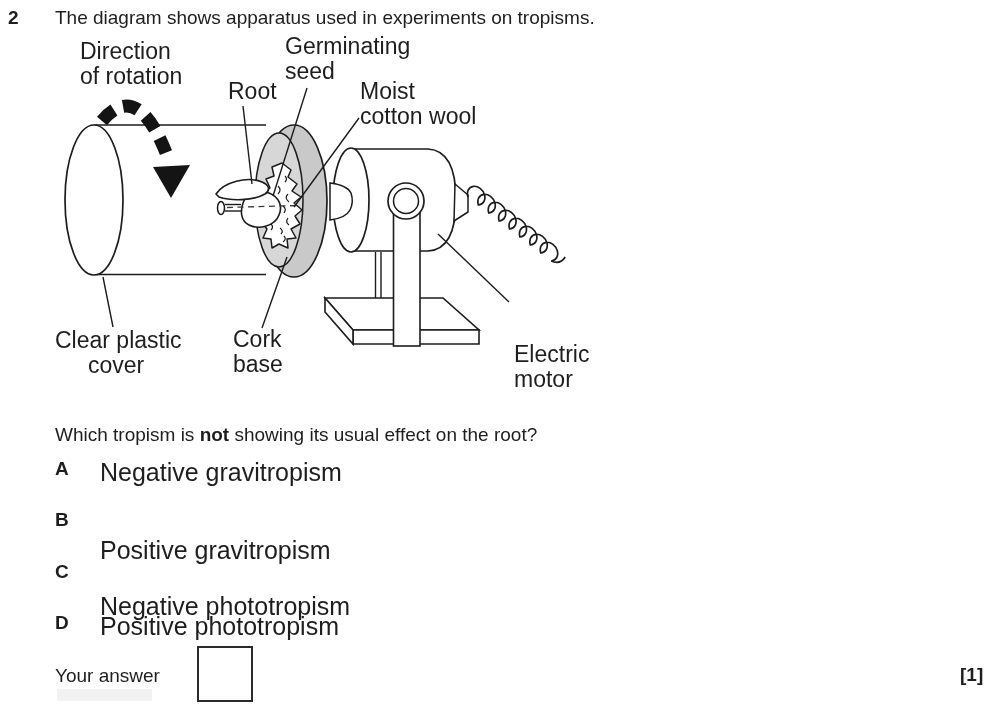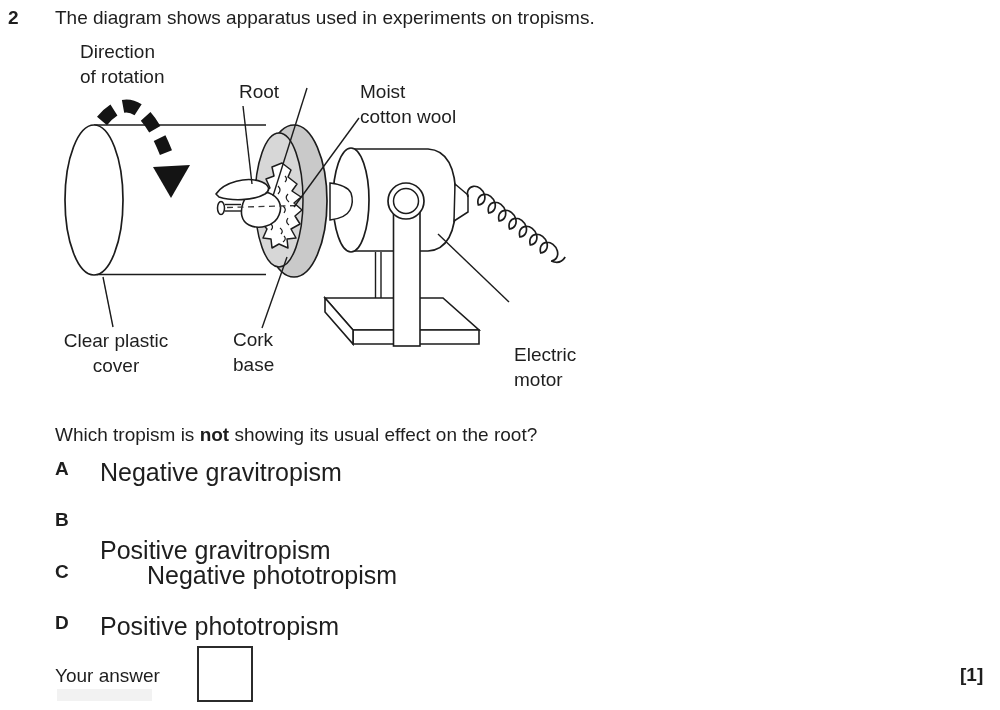--- a/index.html
+++ b/index.html
@@ -4,21 +4,21 @@
 <style>
   html,body{margin:0;padding:0;background:#ffffff;}
   #page{
     position:relative;width:1000px;height:710px;background:#ffffff;
     font-family:"Liberation Sans","DejaVu Sans",sans-serif;color:#1e1e1e;
     overflow:hidden;
   }
   .abs{position:absolute;white-space:nowrap;}
   .txt{font-size:19px;line-height:23px;}
   .bold{font-weight:bold;}
-  .dlabel{position:absolute;font-size:19px;line-height:25px;white-space:nowrap;}
+  .dlabel{position:absolute;font-size:23px;line-height:25px;white-space:nowrap;}
   .dlabel div{white-space:nowrap;}
   #diagram-svg{position:absolute;left:0;top:0;pointer-events:none;}
   .opt-letter{position:absolute;left:55px;font-weight:bold;font-size:19px;}
   .opt-text{position:absolute;left:100px;font-size:25px;}
   #answer-box{
     position:absolute;left:197px;top:646px;width:52px;height:52px;
     border:2px solid #2b2b2b;background:#ffffff;
   }
   #marks{position:absolute;left:960px;top:664px;font-weight:bold;font-size:19px;}
   #scan-artifact{position:absolute;left:57px;top:689px;width:95px;height:12px;background:#f2f2f2;}
@@ -95,21 +95,25 @@
     </g>
   </svg>
 
   <div class="abs txt bold" style="left:8px;top:6px;">2</div>
   <div class="abs txt" style="left:55px;top:6px;">The diagram shows apparatus used in experiments on tropisms.</div>
 
   <div class="dlabel" style="left:80px;top:39px;">
     <div>Direction</div>
     <div>of rotation</div>
   </div>
-  <div class="dlabel" style="left:239px;top:79px;">Root</div>
+  <div class="dlabel" style="left:285px;top:34px;">
+    <div>Germinating</div>
+    <div>seed</div>
+  </div>
+  <div class="dlabel" style="left:228px;top:79px;">Root</div>
   <div class="dlabel" style="left:55px;top:328px;width:122px;text-align:center;">
     <div>Clear plastic</div>
     <div>cover</div>
   </div>
   <div class="dlabel" style="left:360px;top:79px;">
     <div>Moist</div>
     <div>cotton wool</div>
   </div>
   <div class="dlabel" style="left:233px;top:327px;">
     <div>Cork</div>
@@ -125,21 +129,21 @@
   <div>
     <span class="opt-letter" style="top:458px;">A</span>
     <span class="opt-text" style="top:458px;">Negative gravitropism</span>
   </div>
   <div>
     <span class="opt-letter" style="top:509px;">B</span>
     <span class="opt-text" style="top:536px;">Positive gravitropism</span>
   </div>
   <div>
     <span class="opt-letter" style="top:561px;">C</span>
-    <span class="opt-text" style="top:561px;margin-left:47px;">Negative phototropism</span>
+    <span class="opt-text" style="top:592px;">Negative phototropism</span>
   </div>
   <div>
     <span class="opt-letter" style="top:612px;">D</span>
     <span class="opt-text" style="top:612px;">Positive phototropism</span>
   </div>
 
   <div class="abs txt" style="left:55px;top:664px;">Your answer</div>
   <div id="answer-box"></div>
   <div id="marks">[1]</div>
 

